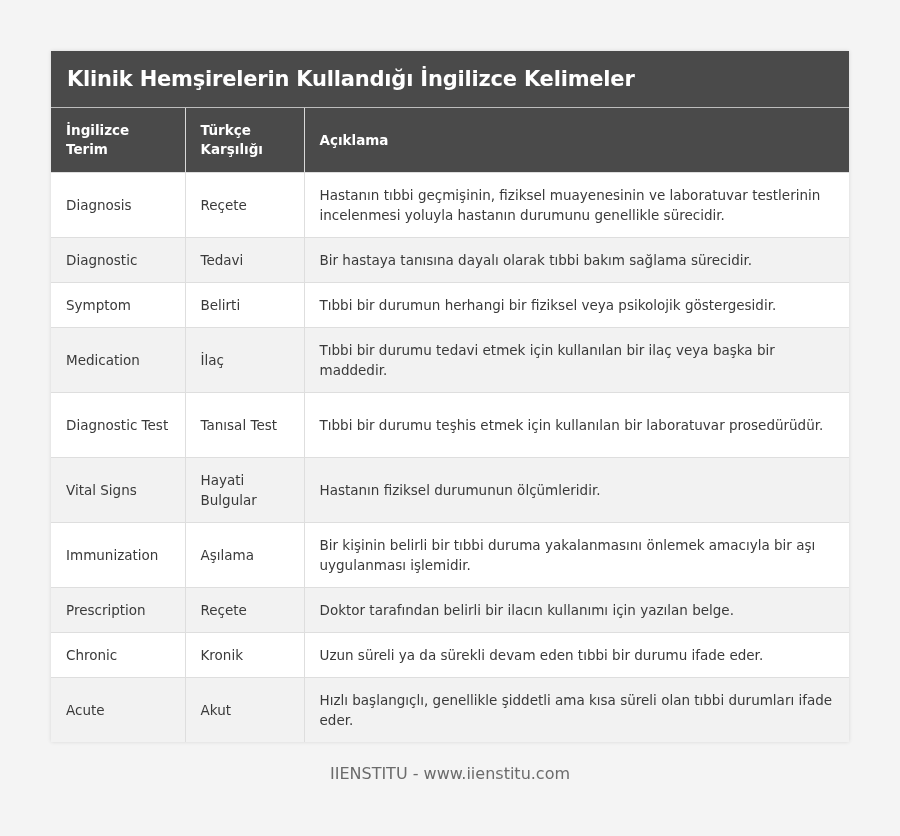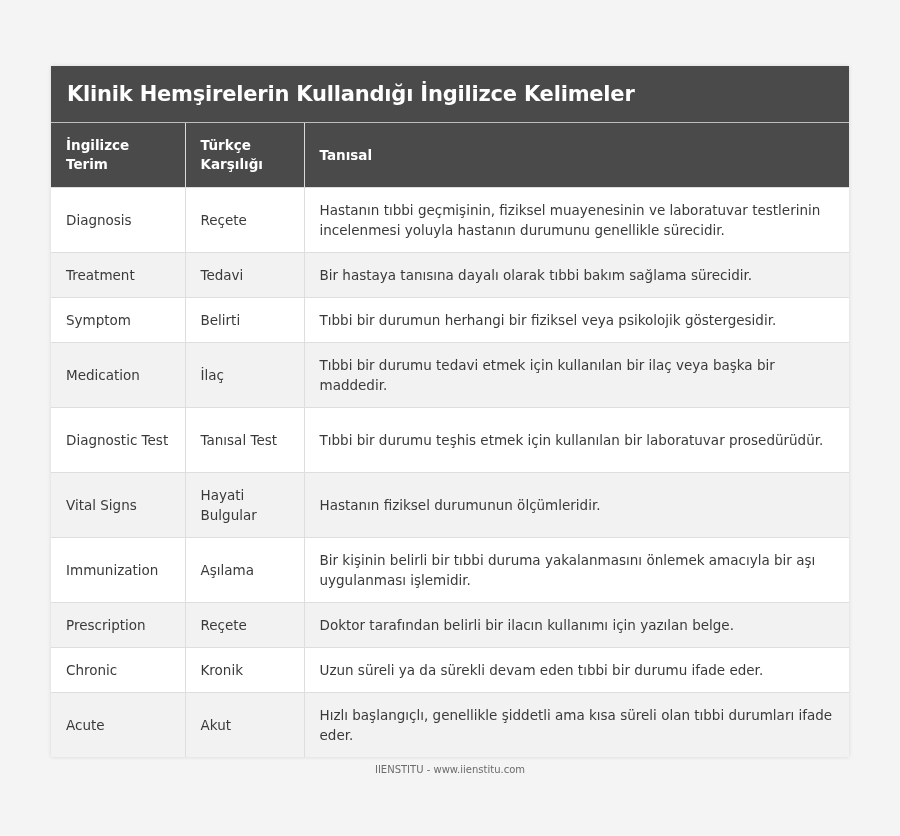--- a/index.html
+++ b/index.html
@@ -10,21 +10,20 @@
     height: 836px;
     font-family: "DejaVu Sans", "Liberation Sans", sans-serif;
   }
   .wrap {
     position: absolute;
     left: 51px;
     top: 51px;
     width: 798px;
     box-shadow: 0 0 4px rgba(0,0,0,0.12);
     background: #ffffff;
-    margin-top: 15px;
   }
   .title-bar {
     background: #4a4a4a;
     height: 57px;
     box-sizing: border-box;
     padding: 0 16px;
     display: flex;
     align-items: center;
     border-bottom: 1px solid #bdbdbd;
   }
@@ -70,52 +69,52 @@
   tbody tr.tall td { height: 64px; }
   tbody tr.short td { height: 44px; }
   tbody tr:nth-child(even) td { background: #f2f2f2; }
   tbody tr:nth-child(odd) td { background: #ffffff; }
   .footer {
     position: absolute;
     top: 764px;
     left: 0;
     width: 900px;
     text-align: center;
-    font-size: 10px;
+    font-size: 16px;
     color: #6b6b6b;
   }
 </style>
 </head>
 <body>
 
 <div class="wrap">
   <div class="title-bar">
     <h1>Klinik Hemşirelerin Kullandığı İngilizce Kelimeler</h1>
   </div>
   <table>
     <colgroup>
         <col class="c1">
         <col class="c2">
         <col class="c3">
       </colgroup>
     <thead>
       <tr>
         <th>İngilizce Terim</th>
         <th>Türkçe Karşılığı</th>
-        <th>Tanısal</th>
+        <th>Açıklama</th>
       </tr>
     </thead>
     <tbody>
       <tr class="tall">
         <td>Diagnosis</td>
         <td>Reçete</td>
         <td>Hastanın tıbbi geçmişinin, fiziksel muayenesinin ve laboratuvar testlerinin incelenmesi yoluyla hastanın durumunu genellikle sürecidir.</td>
       </tr>
       <tr class="short">
-        <td>Treatment</td>
+        <td>Diagnostic</td>
         <td>Tedavi</td>
         <td>Bir hastaya tanısına dayalı olarak tıbbi bakım sağlama sürecidir.</td>
       </tr>
       <tr class="short">
         <td>Symptom</td>
         <td>Belirti</td>
         <td>Tıbbi bir durumun herhangi bir fiziksel veya psikolojik göstergesidir.</td>
       </tr>
       <tr class="tall">
         <td>Medication</td>

